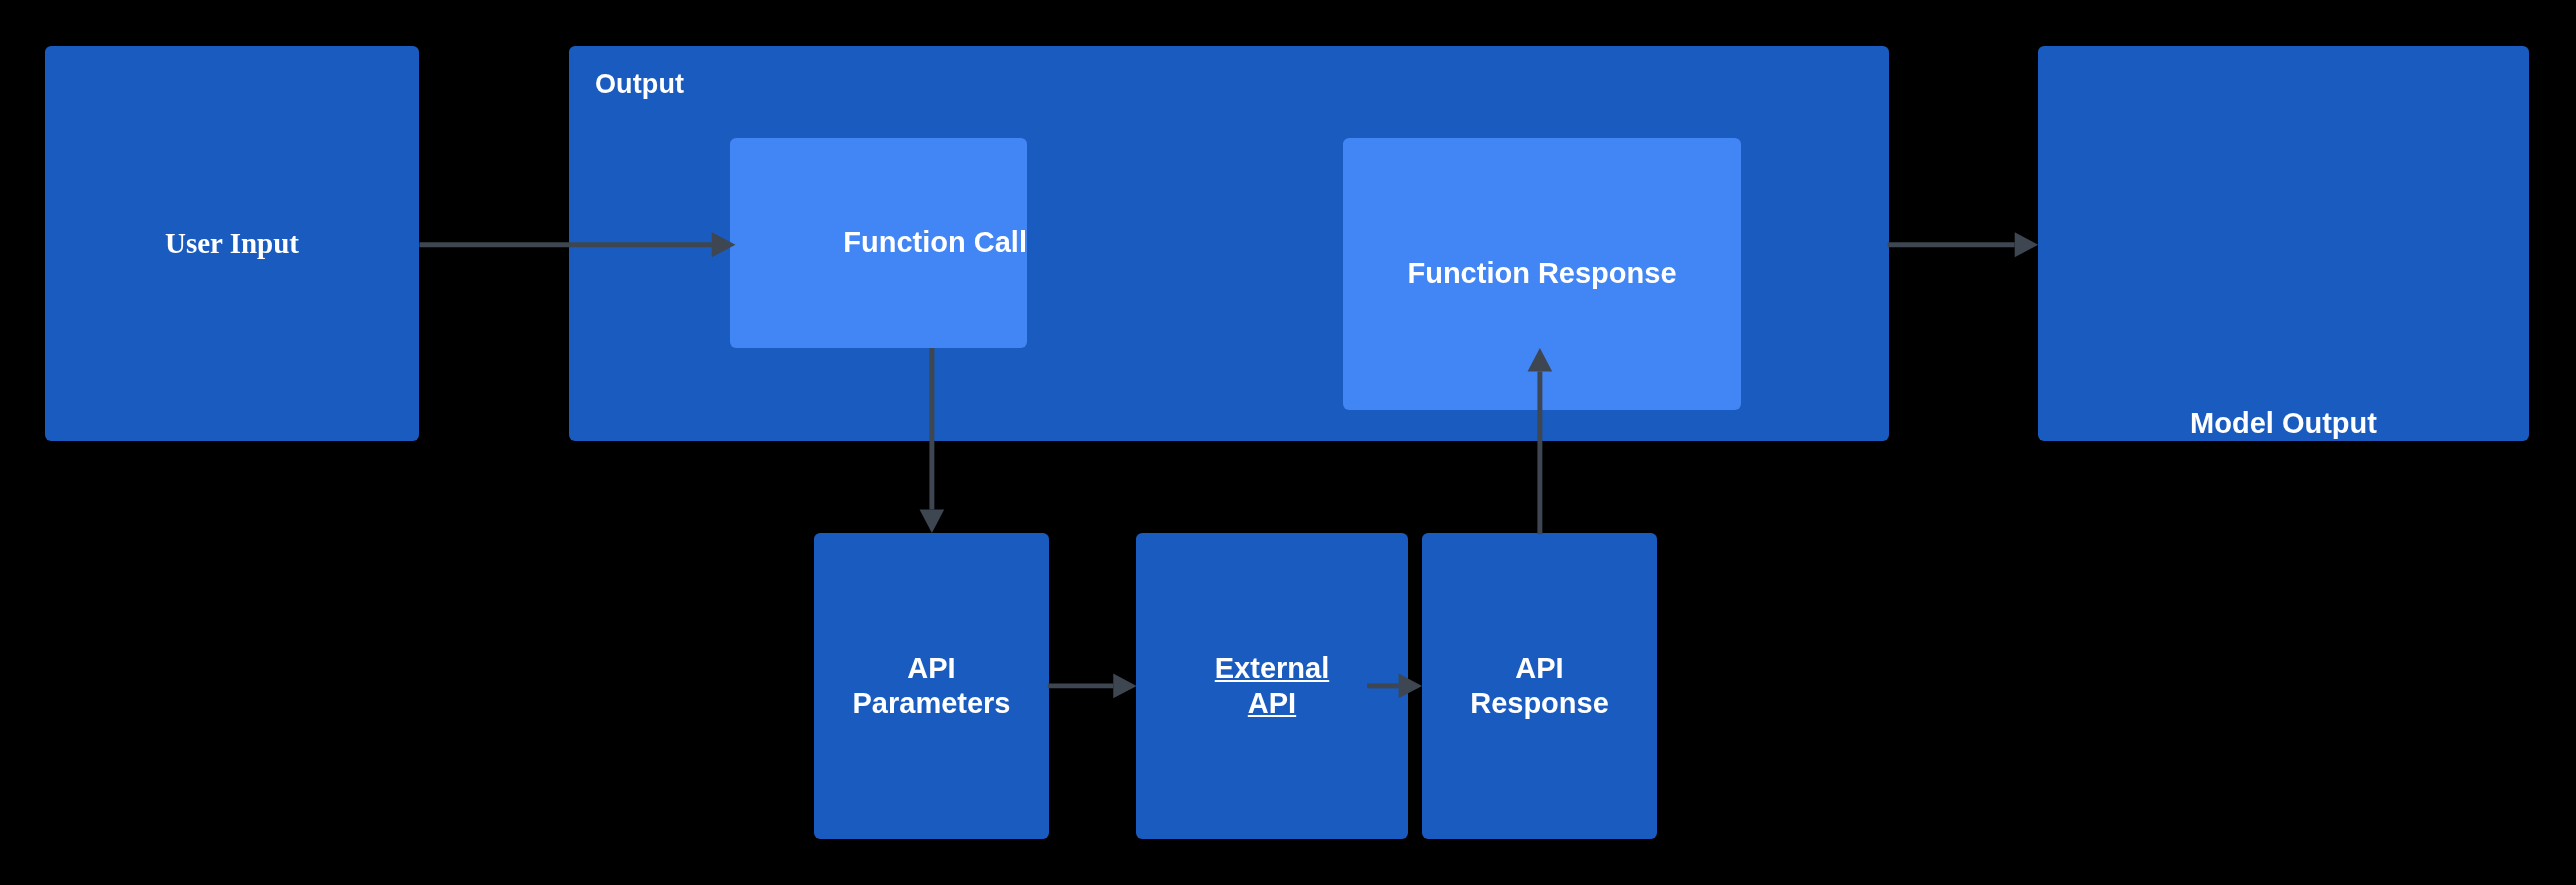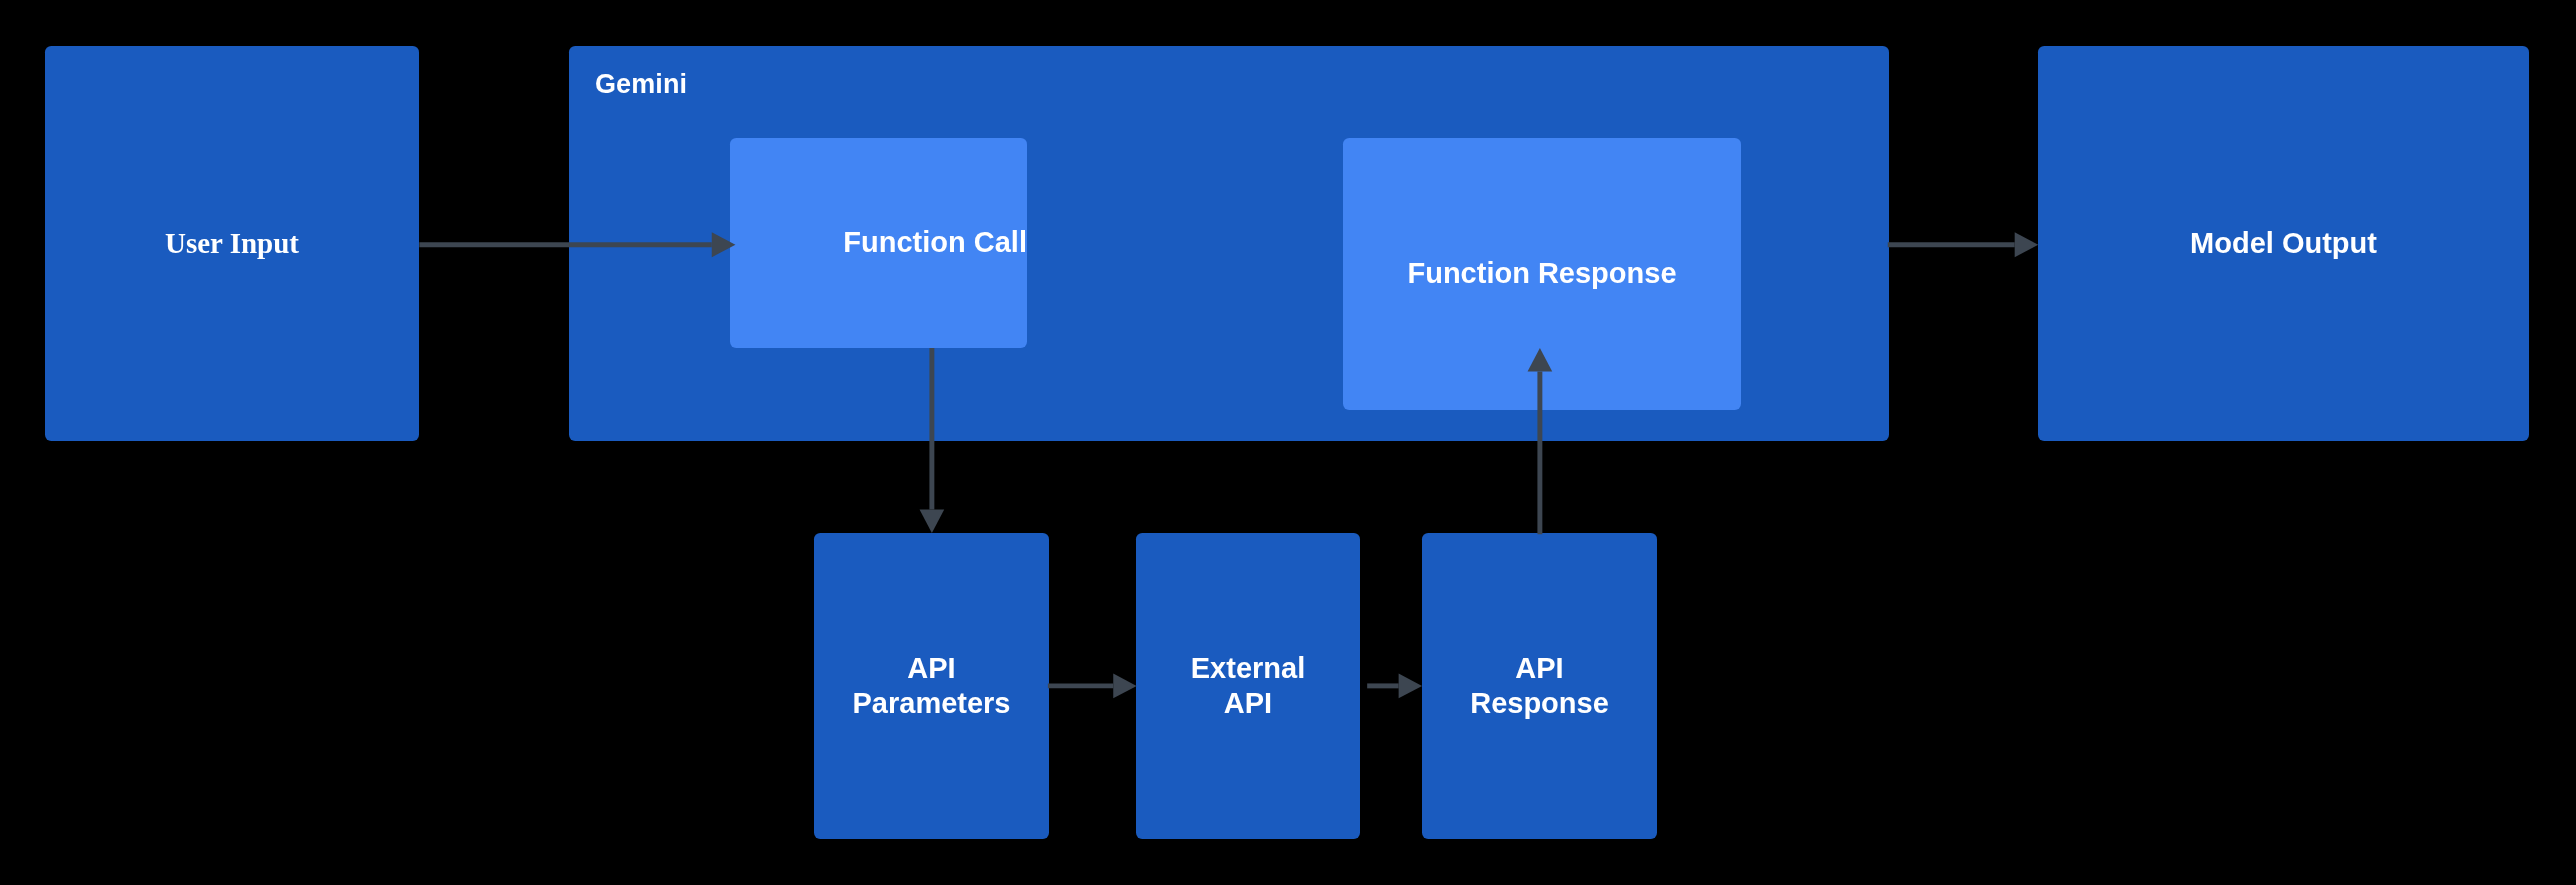--- a/index.html
+++ b/index.html
@@ -53,30 +53,32 @@
     font-size: 29px;
     justify-content: flex-end;
   }
   #function-response {
     left: 1343px; top: 138px; width: 398px; height: 272px;
     font-size: 29px;
   }
   #model-output {
     left: 2038px; top: 46px;  width: 491px; height: 395px;
     font-size: 29px;
+    align-items: flex-end;
   }
 
   
   #api-parameters {
     left: 814px; top: 533px; width: 235px; height: 306px;
     font-size: 29px;
   }
   #external-api {
-    left: 1136px; top: 533px; width: 224px; height: 306px;
+    left: 1136px; top: 533px; width: 272px; height: 306px;
     font-size: 29px;
+    text-decoration: underline;
   }
   #api-response {
     left: 1422px; top: 533px; width: 235px; height: 306px;
     font-size: 29px;
   }
 
   
   .edge {
     position: absolute;
     overflow: visible;
@@ -94,21 +96,21 @@
 </head>
 <body>
 
 <div id="canvas">
 
   <div class="node node-outer" id="user-input">
     <span class="node-label">User Input</span>
   </div>
 
   <div class="node node-outer" id="gemini-group">
-    <span id="gemini-label">Gemini</span>
+    <span id="gemini-label">Output</span>
   </div>
 
   <div class="node node-inner" id="function-call">
     <span class="node-label">Function Call</span>
   </div>
 
   <div class="node node-inner" id="function-response">
     <span class="node-label">Function Response</span>
   </div>
 

